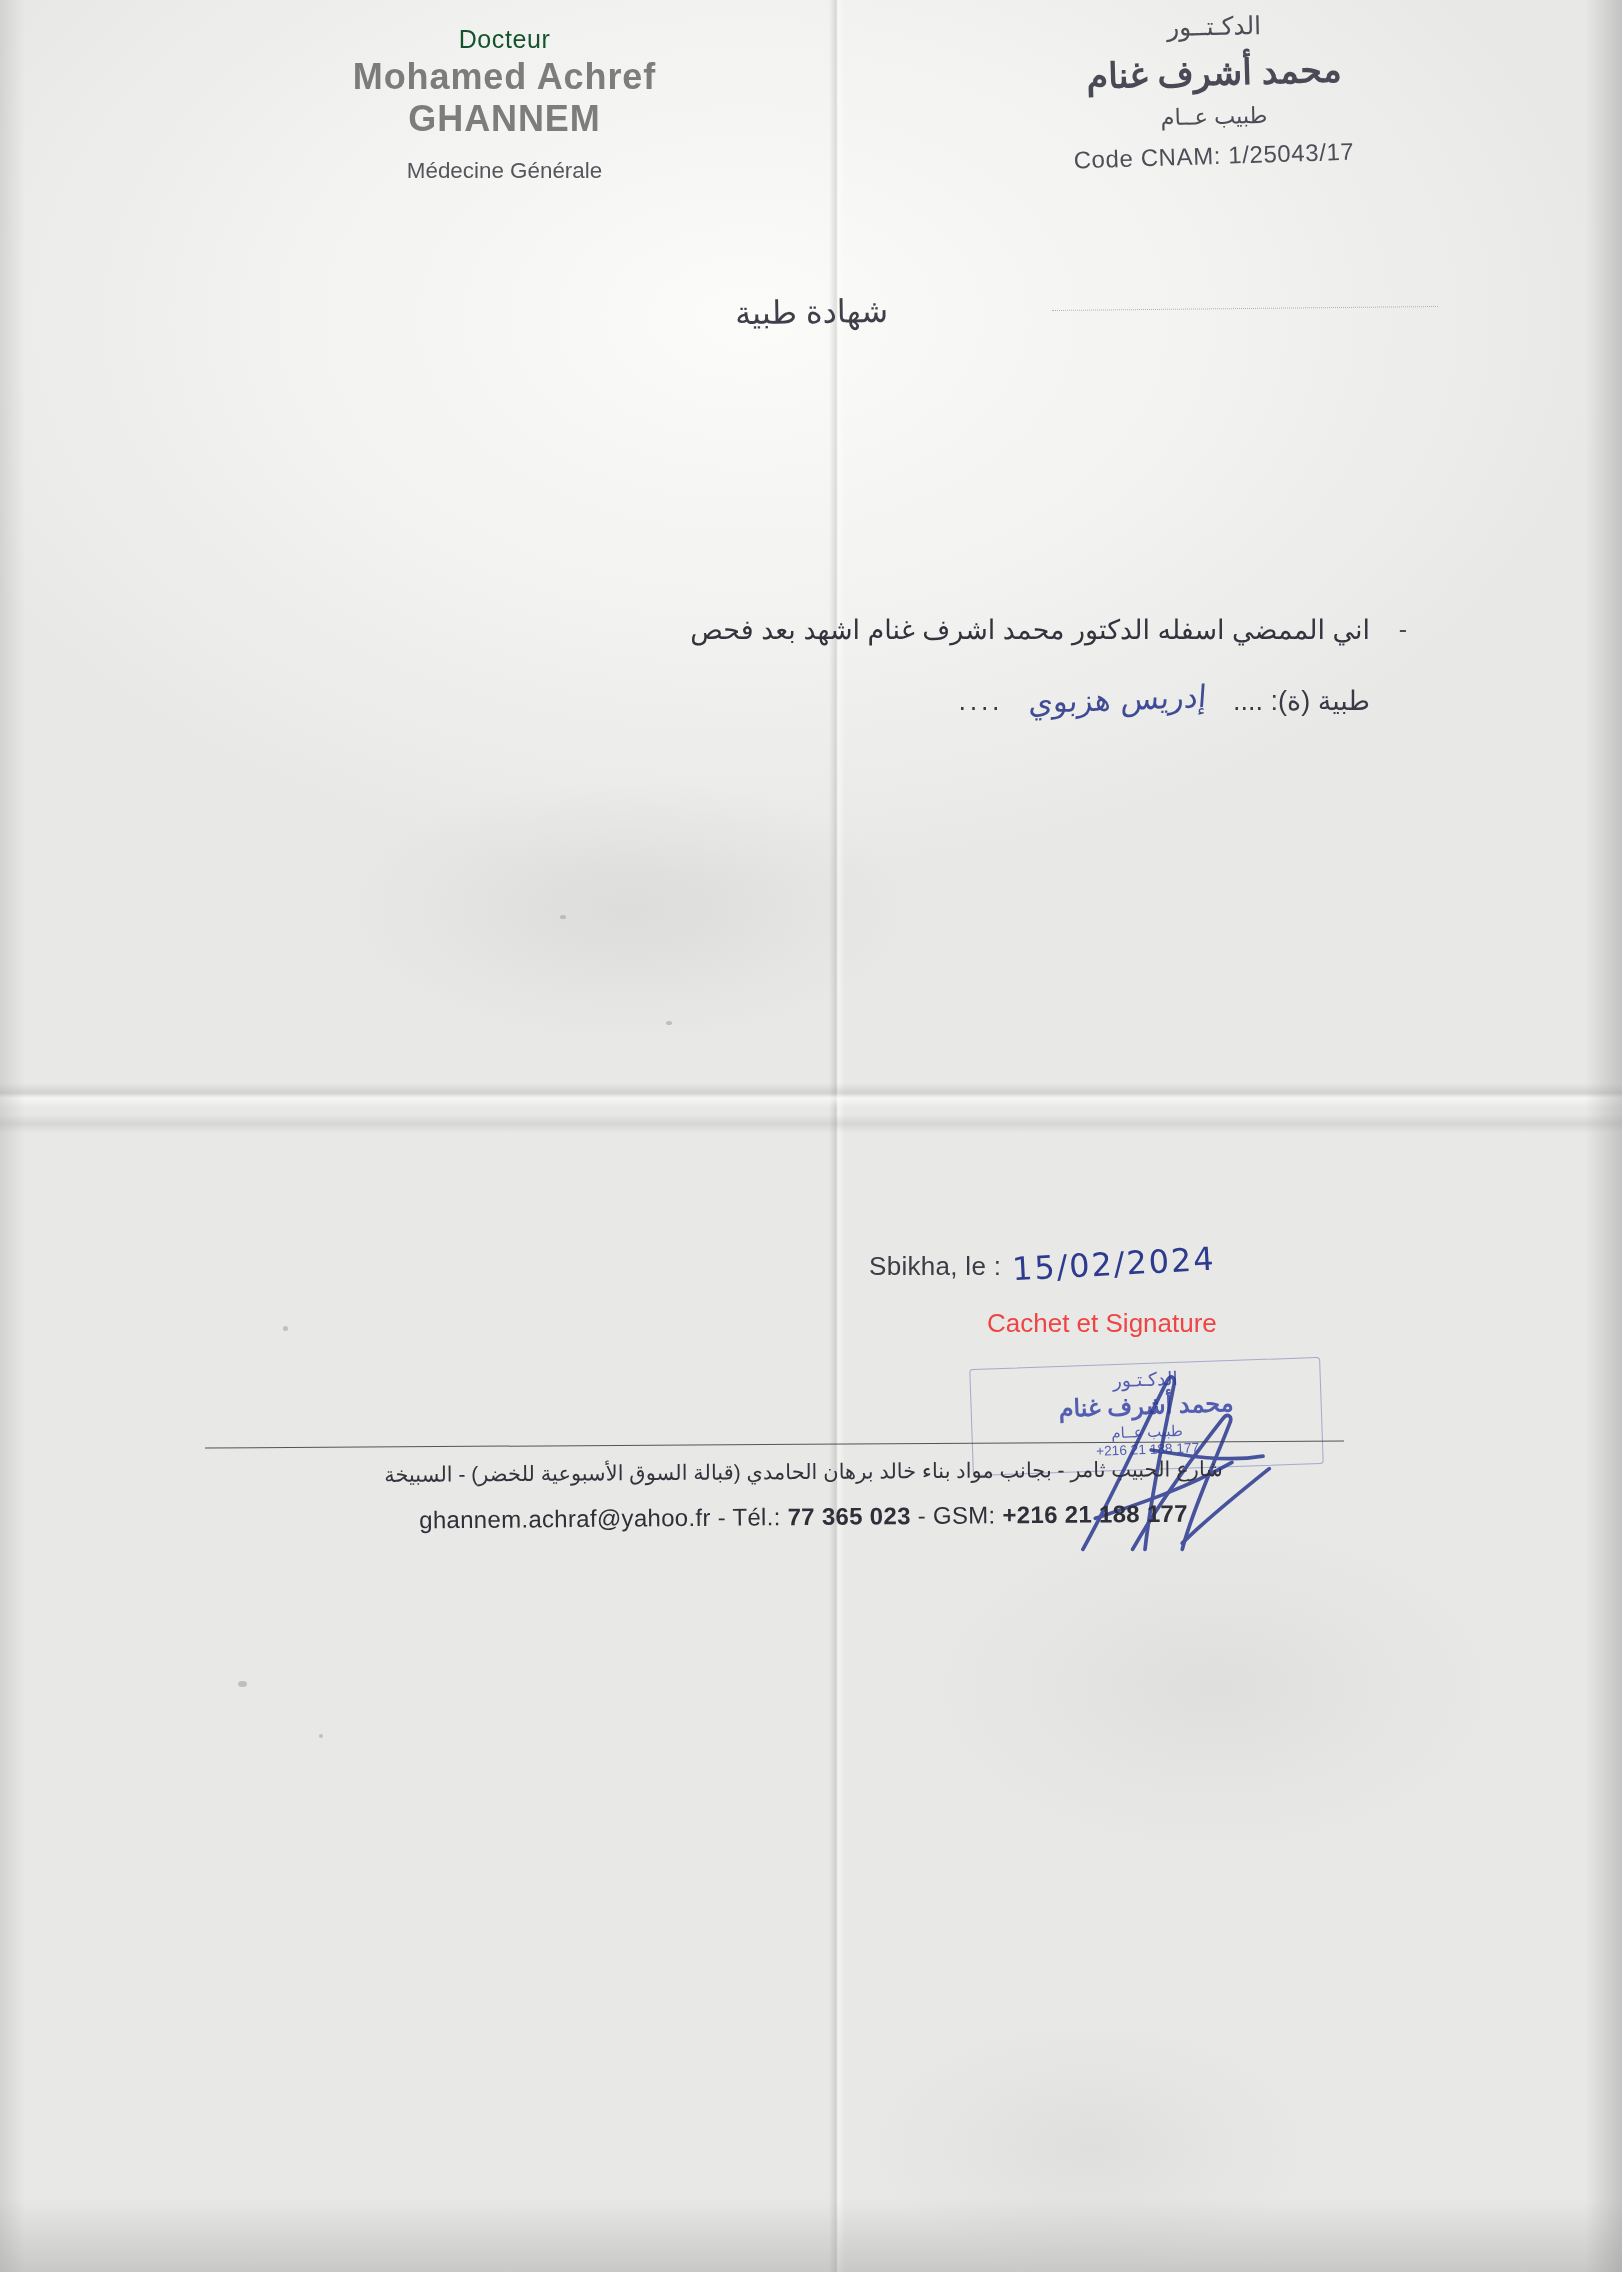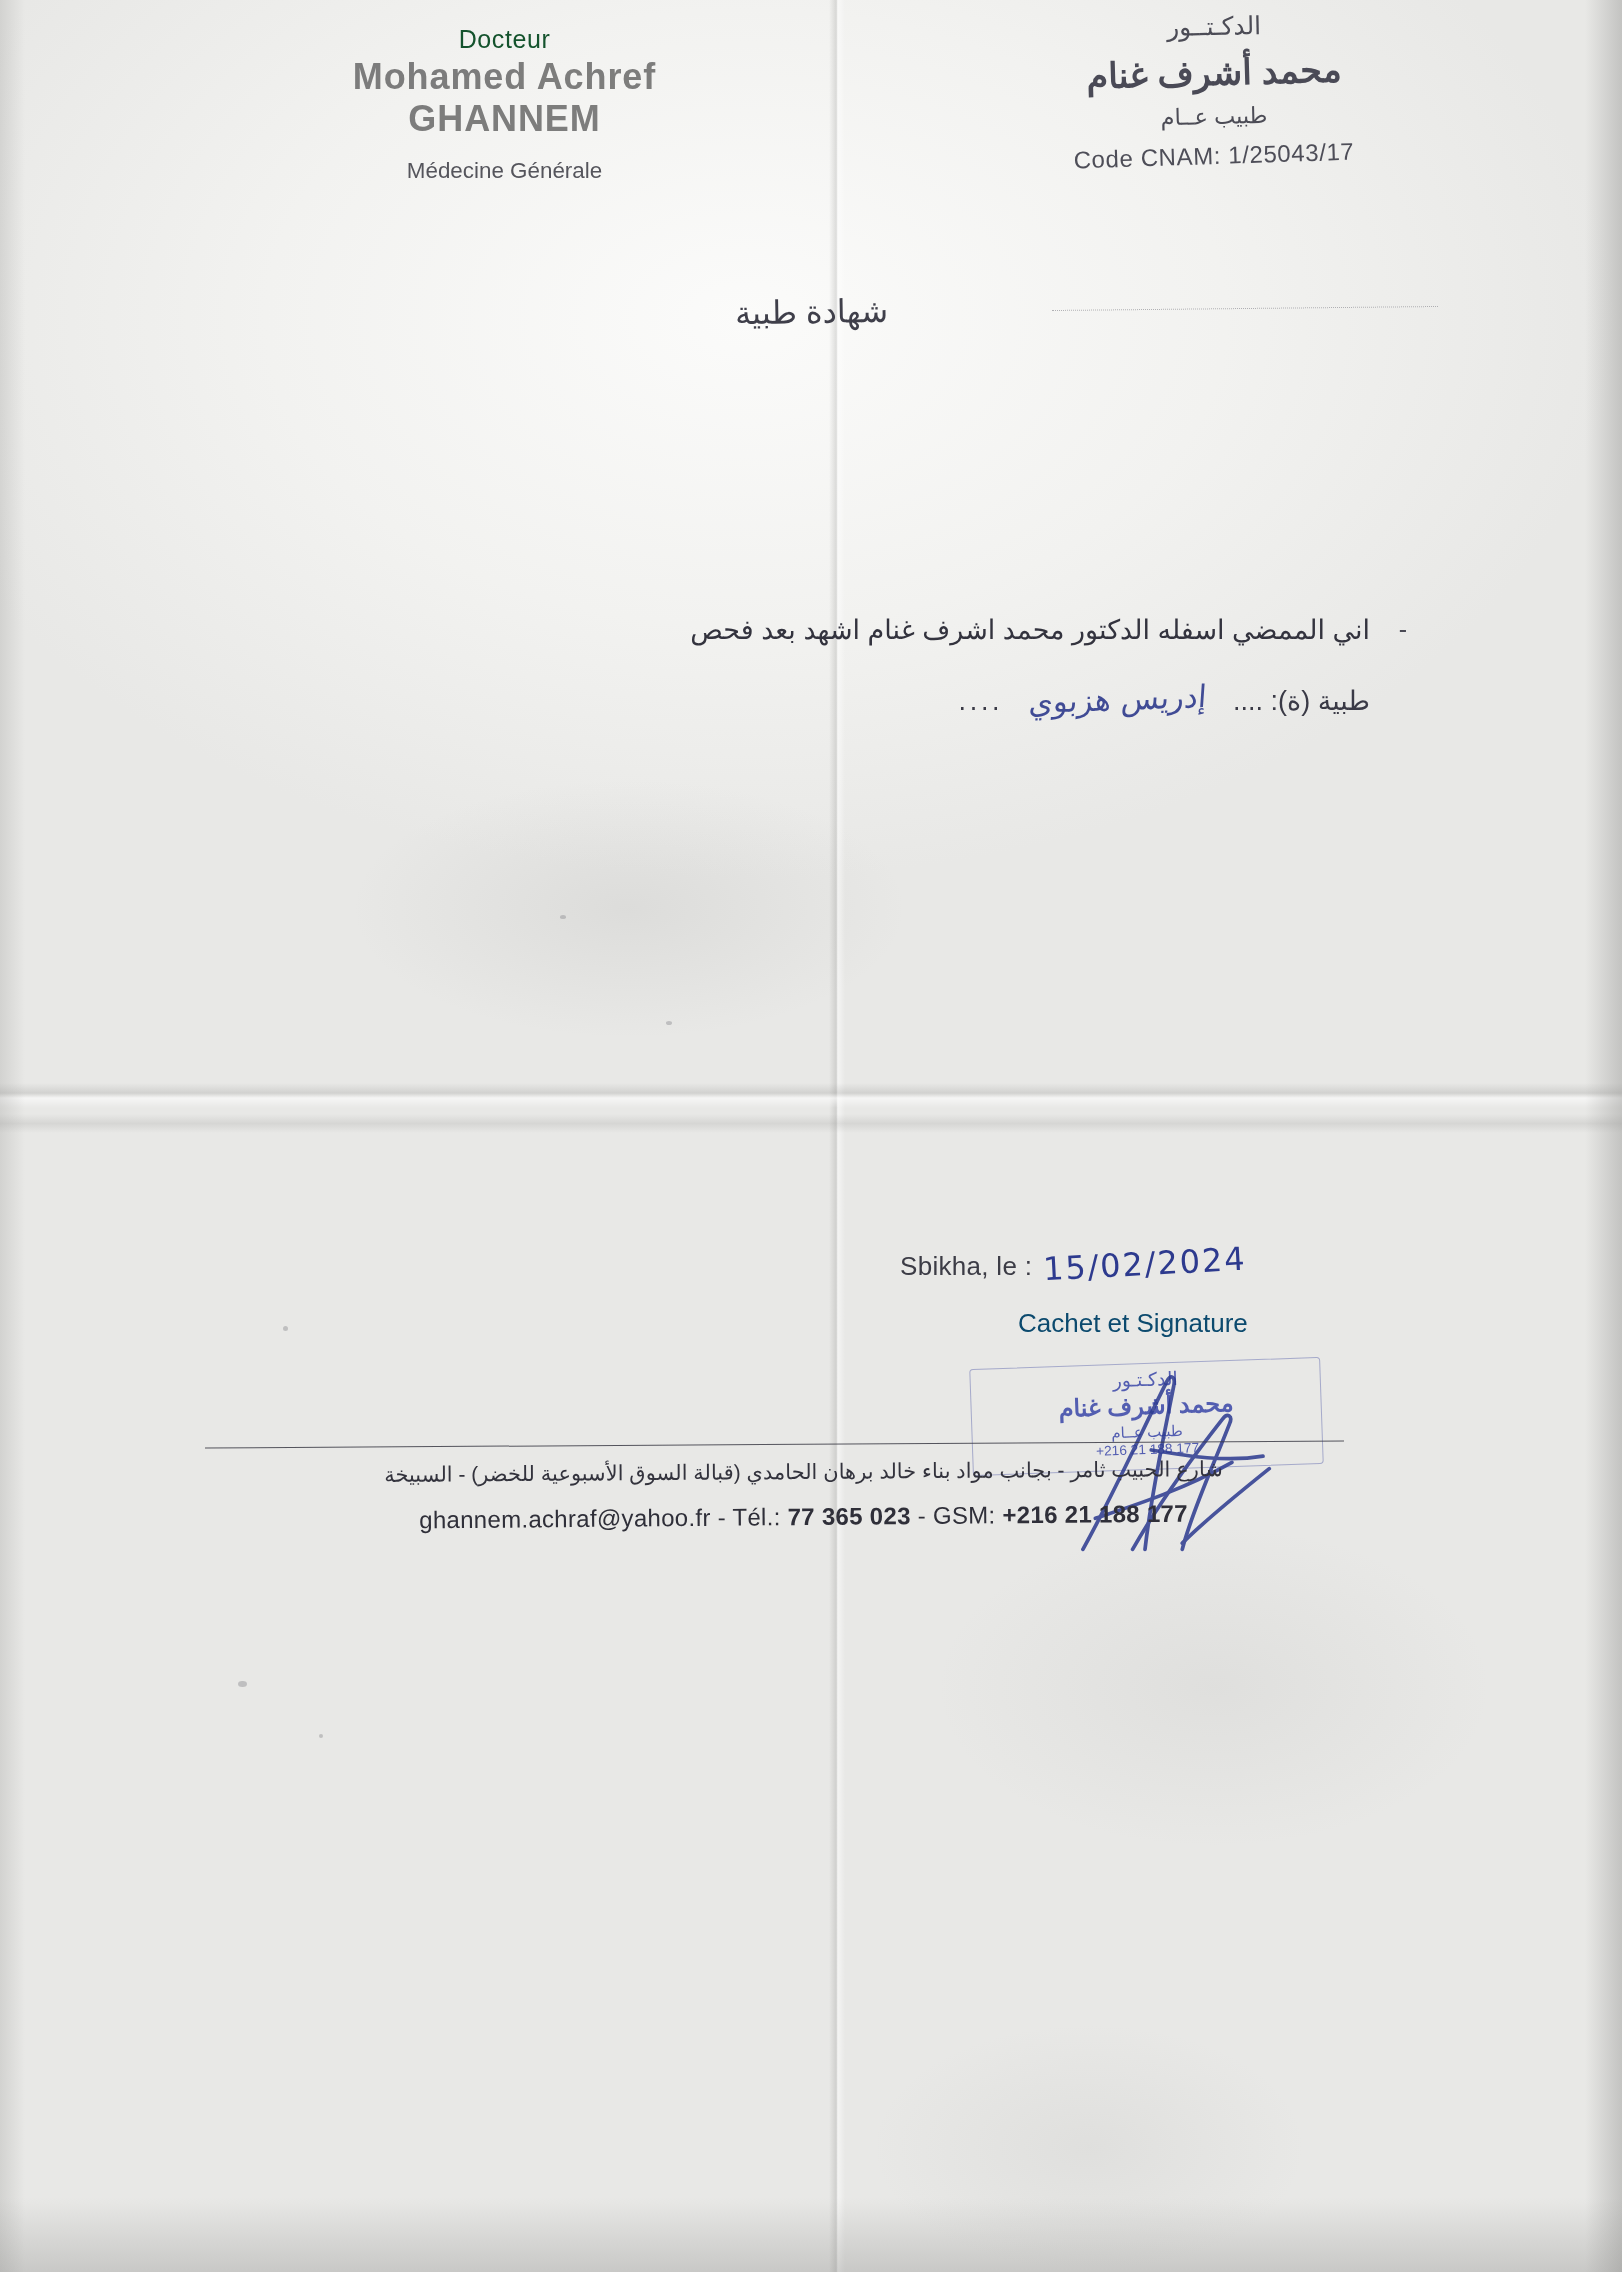--- a/index.html
+++ b/index.html
@@ -187,21 +187,21 @@
     opacity: .9;
   }
   .body-line2 {
     margin-top: 35px;
     font-size: 27px;
   }
 
   
   .sig-block {
     position: absolute;
-    left: 900px; top: 1245px;
+    left: 869px; top: 1245px;
     width: 560px;
     color: #3c3c46;
   }
   .date-row {
     display: flex;
     align-items: baseline;
     font-size: 26px;
   }
   .date-city { letter-spacing: 0.3px; }
   .date-value {
@@ -209,21 +209,21 @@
     font-size: 32px;
     color: #2d3a8e;
     transform: rotate(-3deg);
     margin-left: 11.2px;
     letter-spacing: 1.9px;
   }
   .cachet {
     margin-top: 25px;
     margin-left: 118px;
     font-size: 26px;
-    color: #0c4a6e;
+    color: #ef4444;
   }
 
   
   .stamp {
     position: absolute;
     left: 971px; top: 1363px;
     width: 349px; height: 100px;
     border: 1.9px solid rgba(60,70,160,0.45);
     border-radius: 3.7px;
     transform: rotate(-2deg);

